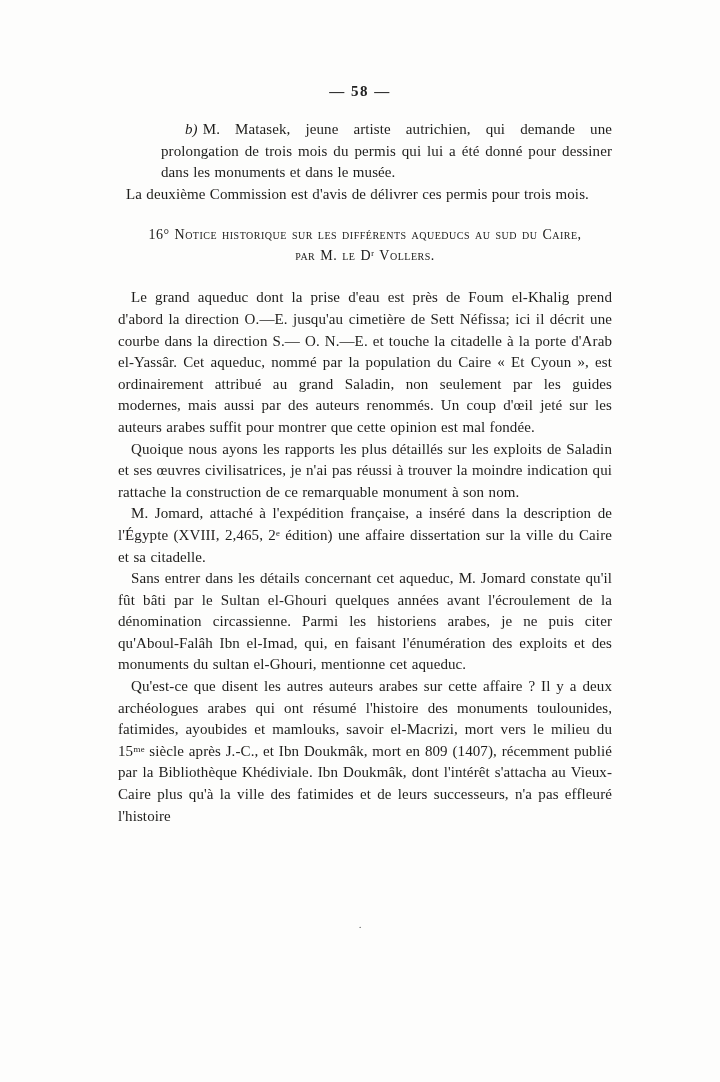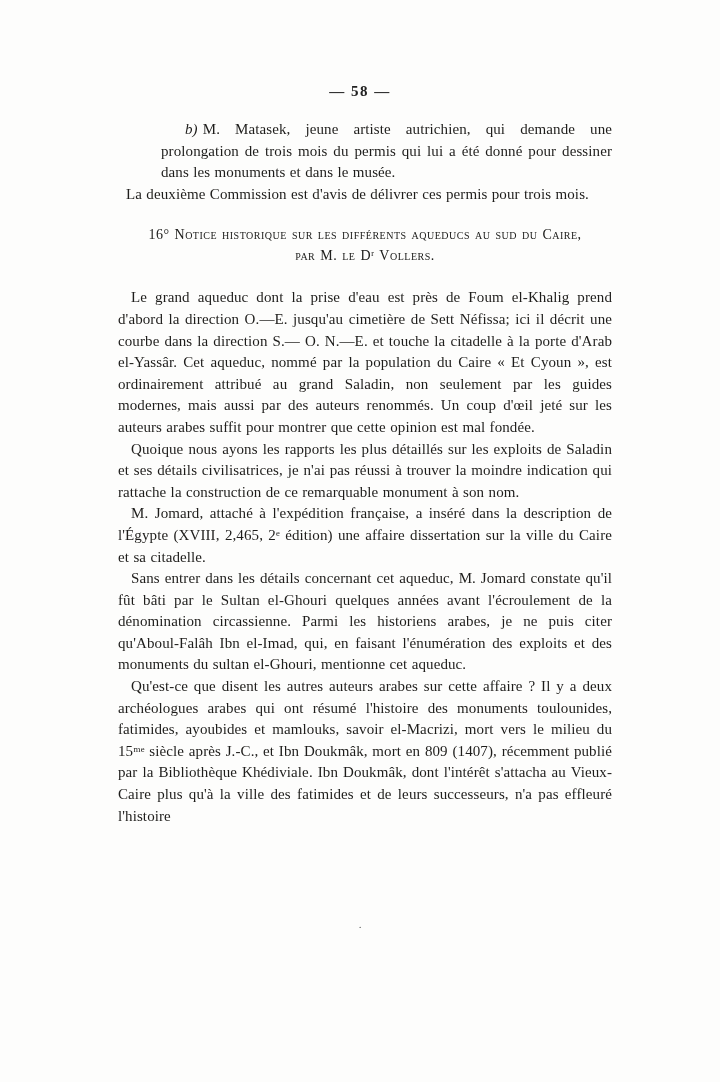--- a/index.html
+++ b/index.html
@@ -85,21 +85,21 @@
     <p class="para indent-lg">
       <em class="marker">b)</em><span>M. Matasek, jeune artiste autrichien, qui demande une prolongation de trois mois du permis qui lui a été donné pour dessiner dans les monuments et dans le musée.</span>
     </p>
 
     <p class="para no-indent">La deuxième Commission est d'avis de délivrer ces permis pour trois mois.</p>
 
     <h2 class="heading">16° Notice historique sur les différents aqueducs au sud du Caire, par M. le Dʳ Vollers.</h2>
 
     <p class="para">Le grand aqueduc dont la prise d'eau est près de Foum el-Khalig prend d'abord la direction O.—E. jusqu'au cimetière de Sett Néfissa; ici il décrit une courbe dans la direction S.— O. N.—E. et touche la citadelle à la porte d'Arab el-Yassâr. Cet aqueduc, nommé par la population du Caire « Et Cyoun », est ordinairement attribué au grand Saladin, non seulement par les guides modernes, mais aussi par des auteurs renommés. Un coup d'œil jeté sur les auteurs arabes suffit pour montrer que cette opinion est mal fondée.</p>
 
-    <p class="para">Quoique nous ayons les rapports les plus détaillés sur les exploits de Saladin et ses détails civilisatrices, je n'ai pas réussi à trouver la moindre indication qui rattache la construction de ce remarquable monument à son nom.</p>
+    <p class="para">Quoique nous ayons les rapports les plus détaillés sur les exploits de Saladin et ses œuvres civilisatrices, je n'ai pas réussi à trouver la moindre indication qui rattache la construction de ce remarquable monument à son nom.</p>
 
     <p class="para">M. Jomard, attaché à l'expédition française, a inséré dans la description de l'Égypte (XVIII, 2,465, 2ᵉ édition) une affaire dissertation sur la ville du Caire et sa citadelle.</p>
 
     <p class="para">Sans entrer dans les détails concernant cet aqueduc, M. Jomard constate qu'il fût bâti par le Sultan el-Ghouri quelques années avant l'écroulement de la dénomination circassienne. Parmi les historiens arabes, je ne puis citer qu'Aboul-Falâh Ibn el-Imad, qui, en faisant l'énumération des exploits et des monuments du sultan el-Ghouri, mentionne cet aqueduc.</p>
 
     <p class="para">Qu'est-ce que disent les autres auteurs arabes sur cette affaire ? Il y a deux archéologues arabes qui ont résumé l'histoire des monuments toulounides, fatimides, ayoubides et mamlouks, savoir el-Macrizi, mort vers le milieu du 15ᵐᵉ siècle après J.-C., et Ibn Doukmâk, mort en 809 (1407), récemment publié par la Bibliothèque Khédiviale. Ibn Doukmâk, dont l'intérêt s'attacha au Vieux-Caire plus qu'à la ville des fatimides et de leurs successeurs, n'a pas effleuré l'histoire</p>
 
   </div>
 
   <div class="bottom-mark">.</div>

